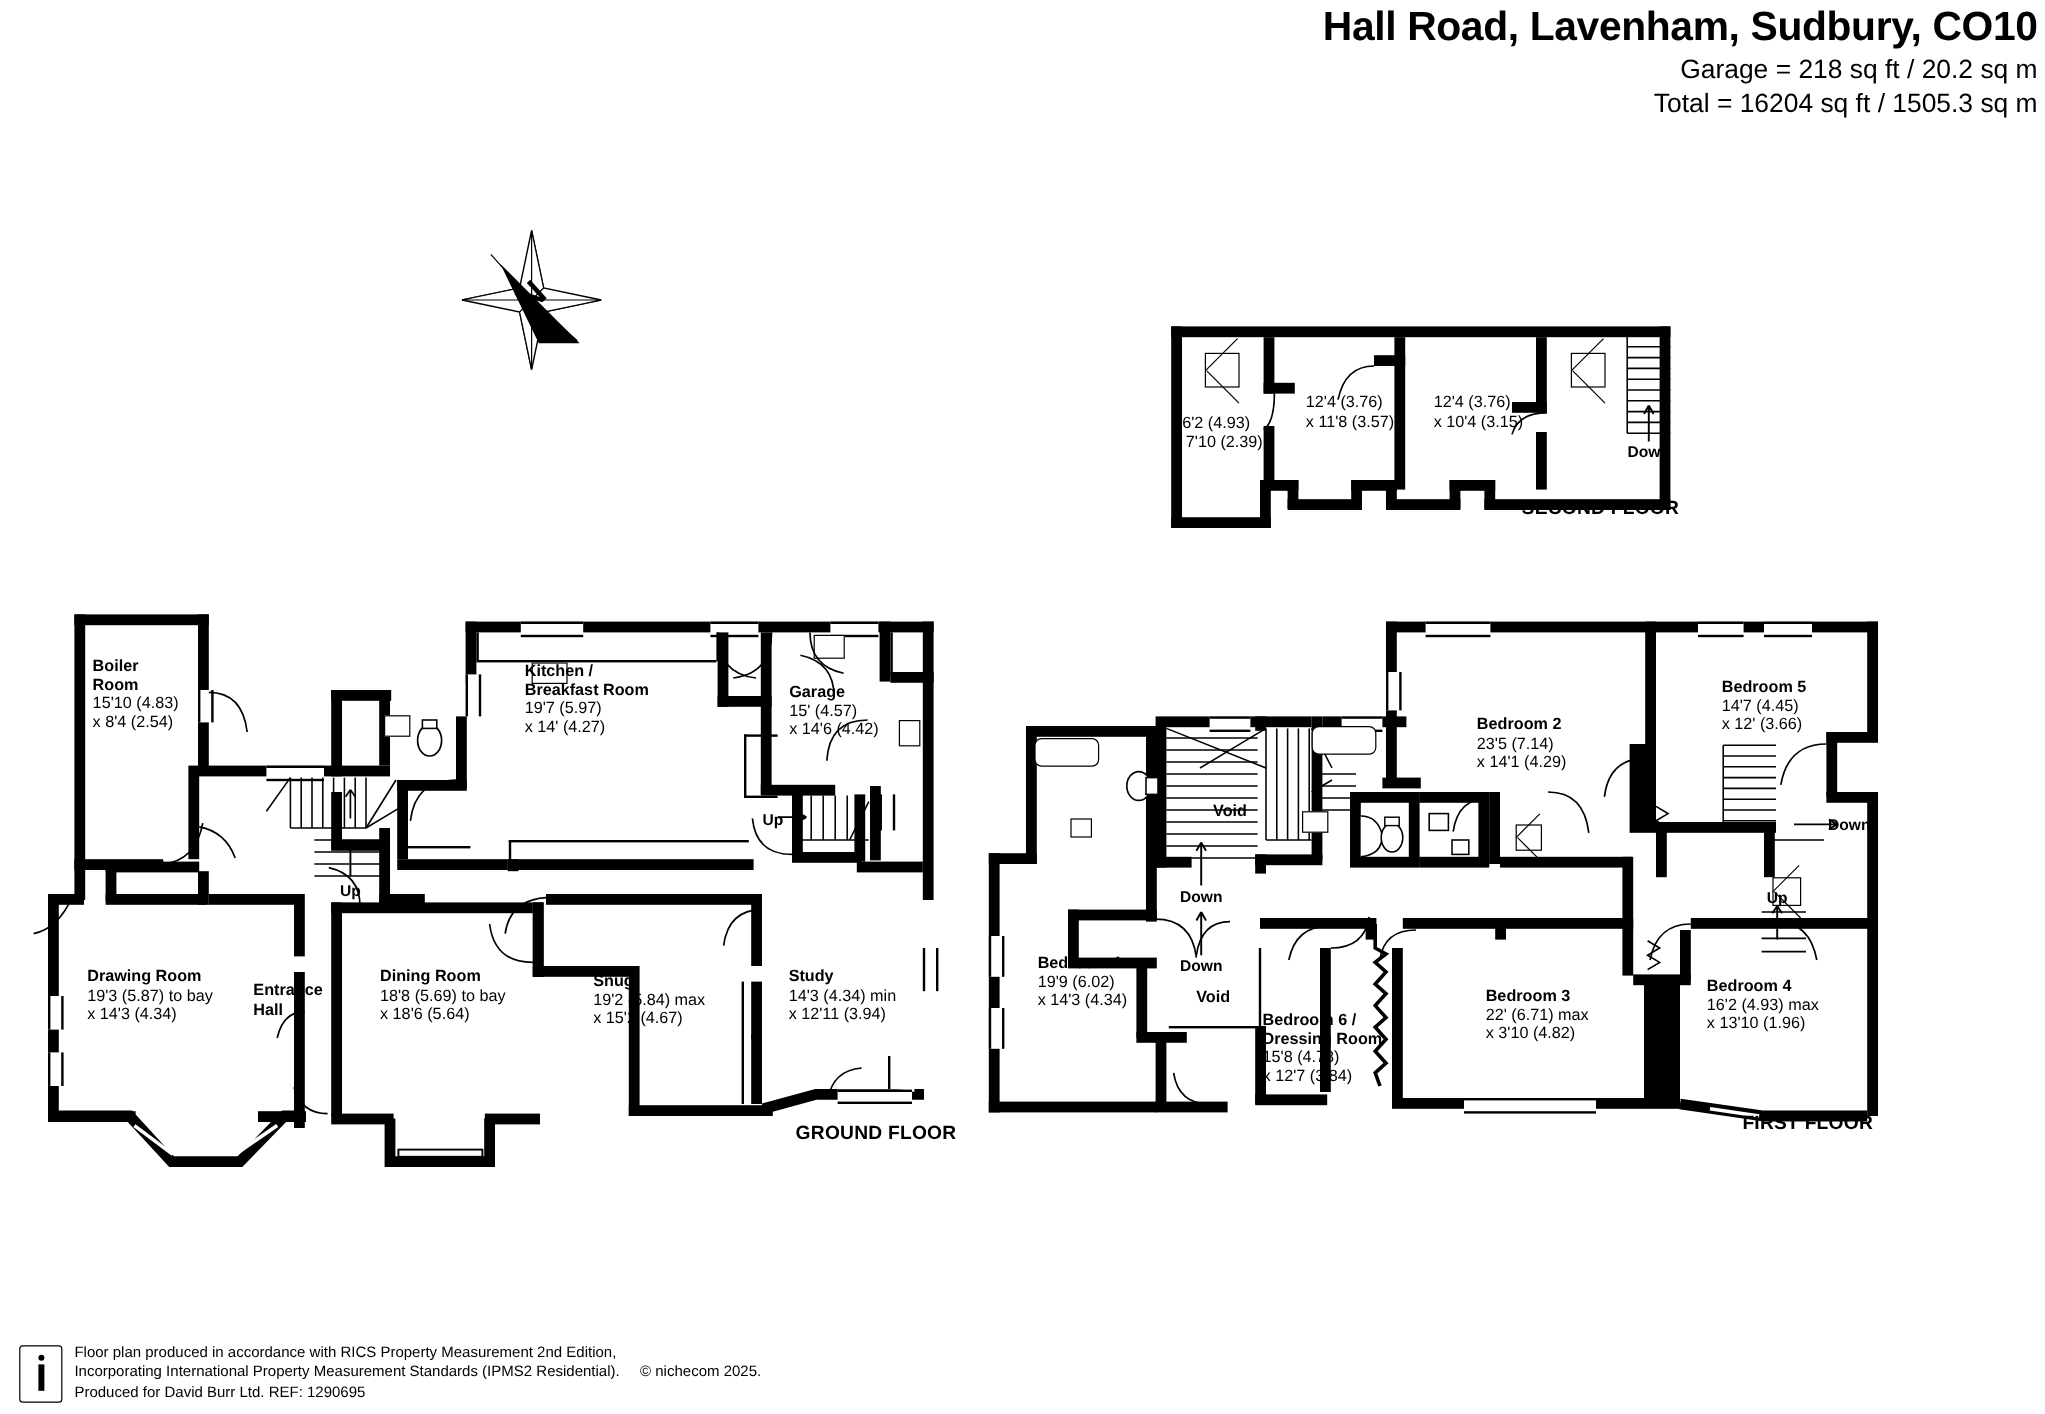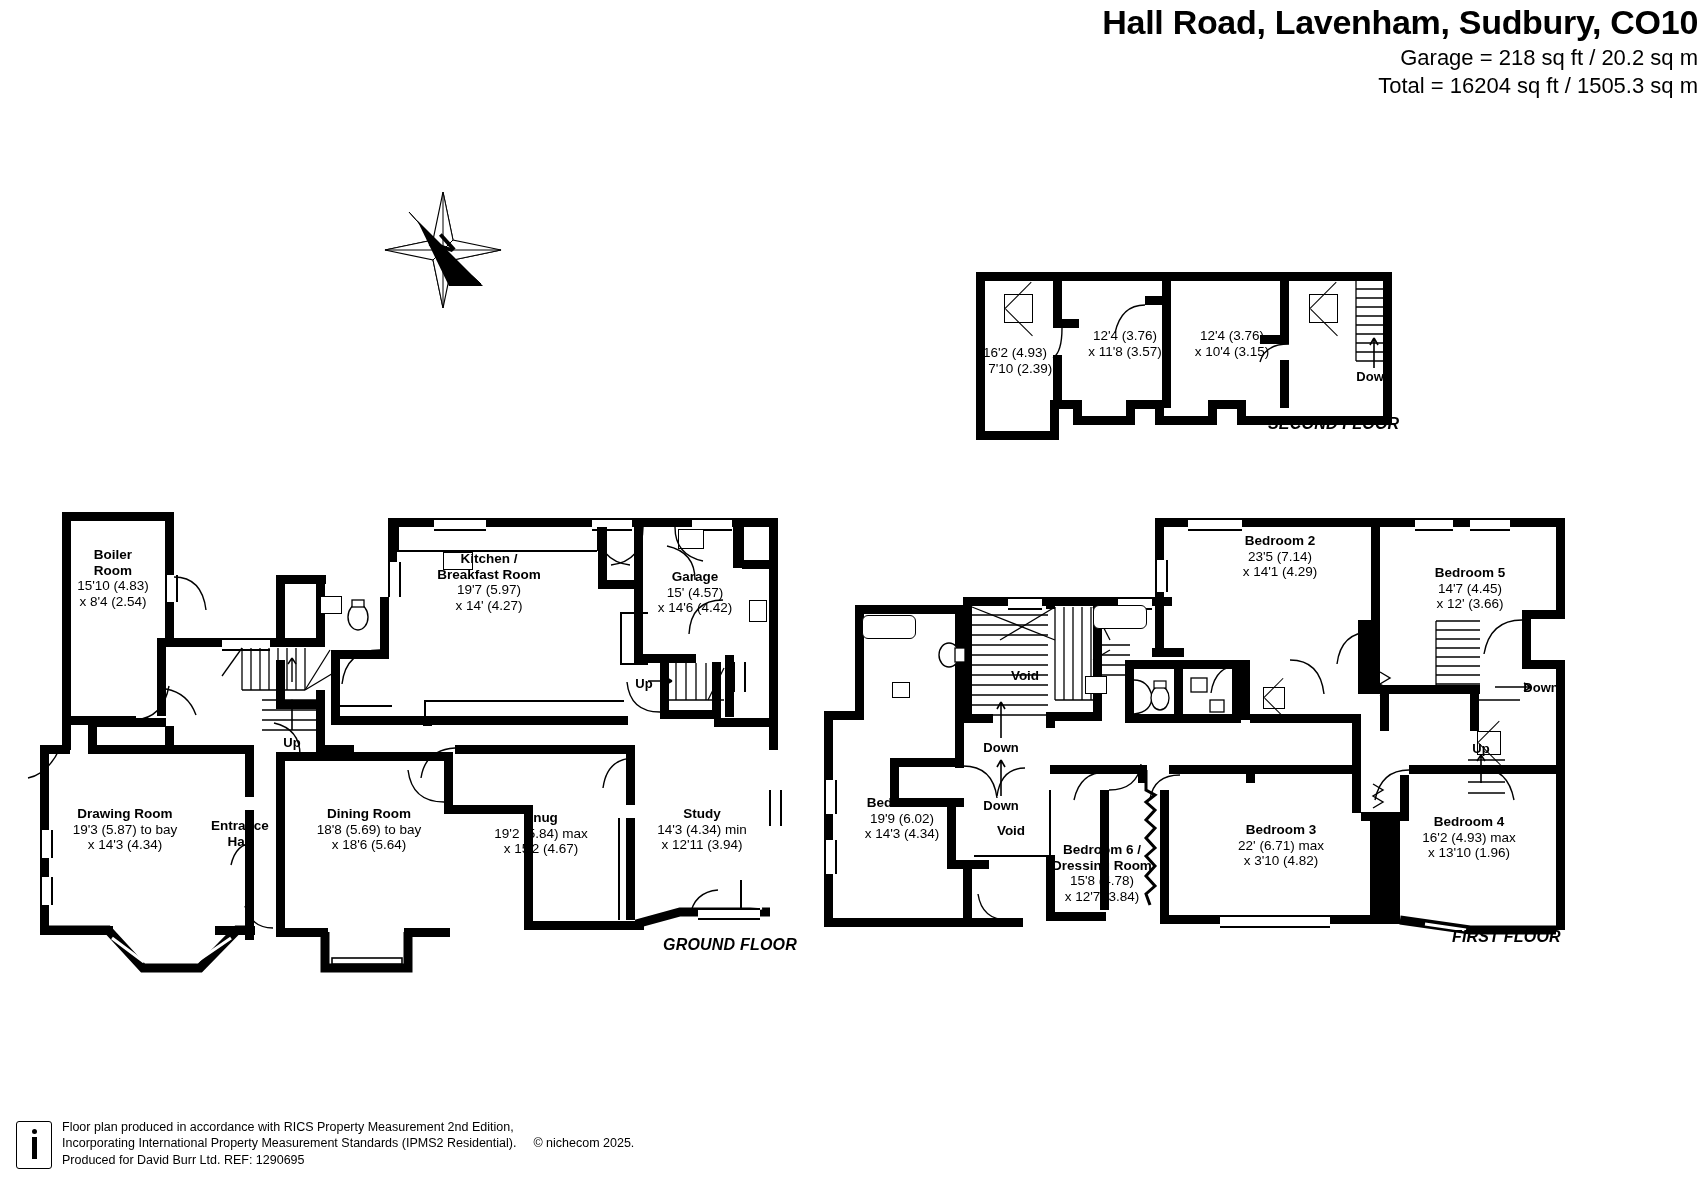--- a/index.html
+++ b/index.html
@@ -5,24 +5,24 @@
   html,body{margin:0;padding:0;background:#ffffff;}
   body{width:1704px;height:1178px;position:relative;font-family:"Liberation Sans",sans-serif;color:#000;overflow:hidden;}
 
   
   #header{position:absolute;right:6px;top:0;text-align:right;}
   #plan-title{font-size:34px;font-weight:bold;letter-spacing:-0.3px;line-height:44px;white-space:nowrap;}
   .area-line{font-size:22px;line-height:28px;white-space:nowrap;}
   #notice{font-size:15px;line-height:26px;white-space:nowrap;}
 
   
-  .floor-label{position:absolute;font-size:16px;font-weight:bold;letter-spacing:0.2px;white-space:nowrap;font-style:italic;}
+  .floor-label{position:absolute;font-size:16px;font-weight:bold;letter-spacing:0.2px;white-space:nowrap;}
 
   
-  .room{position:absolute;text-align:center;line-height:15.5px;white-space:nowrap;
+  .room{position:absolute;line-height:15.5px;white-space:nowrap;
         transform:translate(-50%,-50%);}
   .room .nm{font-size:13.5px;font-weight:bold;}
   .room .dim{font-size:13.5px;}
   .tag{position:absolute;font-size:13px;font-weight:bold;transform:translate(-50%,-50%);white-space:nowrap;}
 
   
   .w{position:absolute;background:#000;}
   .thin{position:absolute;background:#000;}
   .win{position:absolute;background:#fff;border-top:2px solid #000;border-bottom:2px solid #000;}
   .winv{position:absolute;background:#fff;border-left:2px solid #000;border-right:2px solid #000;}
@@ -526,21 +526,21 @@
     <path d="M1109,790 q28,0 32,-26" fill="none" stroke="#000" stroke-width="1.4"></path>
     <path d="M1180,775 q-26,0 -30,24" fill="none" stroke="#000" stroke-width="1.4"></path>
     <path d="M1373,784 l10,6 l-10,6 l10,6 l-10,6" fill="none" stroke="#000" stroke-width="1.4"></path>
     <path d="M1409,770 q-28,0 -34,30" fill="none" stroke="#000" stroke-width="1.4"></path>
     <path d="M1480,768 q28,0 34,32" fill="none" stroke="#000" stroke-width="1.4"></path>
     <path d="M1008,920 q-26,0 -30,-26" fill="none" stroke="#000" stroke-width="1.4"></path>
   </svg>
   <div class="w" style="left:963px;top:918px;width:60px;height:9px;"></div>
   <div class="w" style="left:963px;top:860px;width:9px;height:62px;"></div>
 
-  <div class="room" style="left:1268px;top:556px;margin-left:12px;">
+  <div class="room" style="left:1268px;top:619px;">
     <div class="nm">Bedroom 2</div>
     <div class="dim">23'5 (7.14)</div>
     <div class="dim">x 14'1 (4.29)</div>
   </div>
   <div class="room" style="left:1470px;top:588px;">
     <div class="nm">Bedroom 5</div>
     <div class="dim">14'7 (4.45)</div>
     <div class="dim">x 12' (3.66)</div>
   </div>
   <div class="room" style="left:902px;top:818px;">

